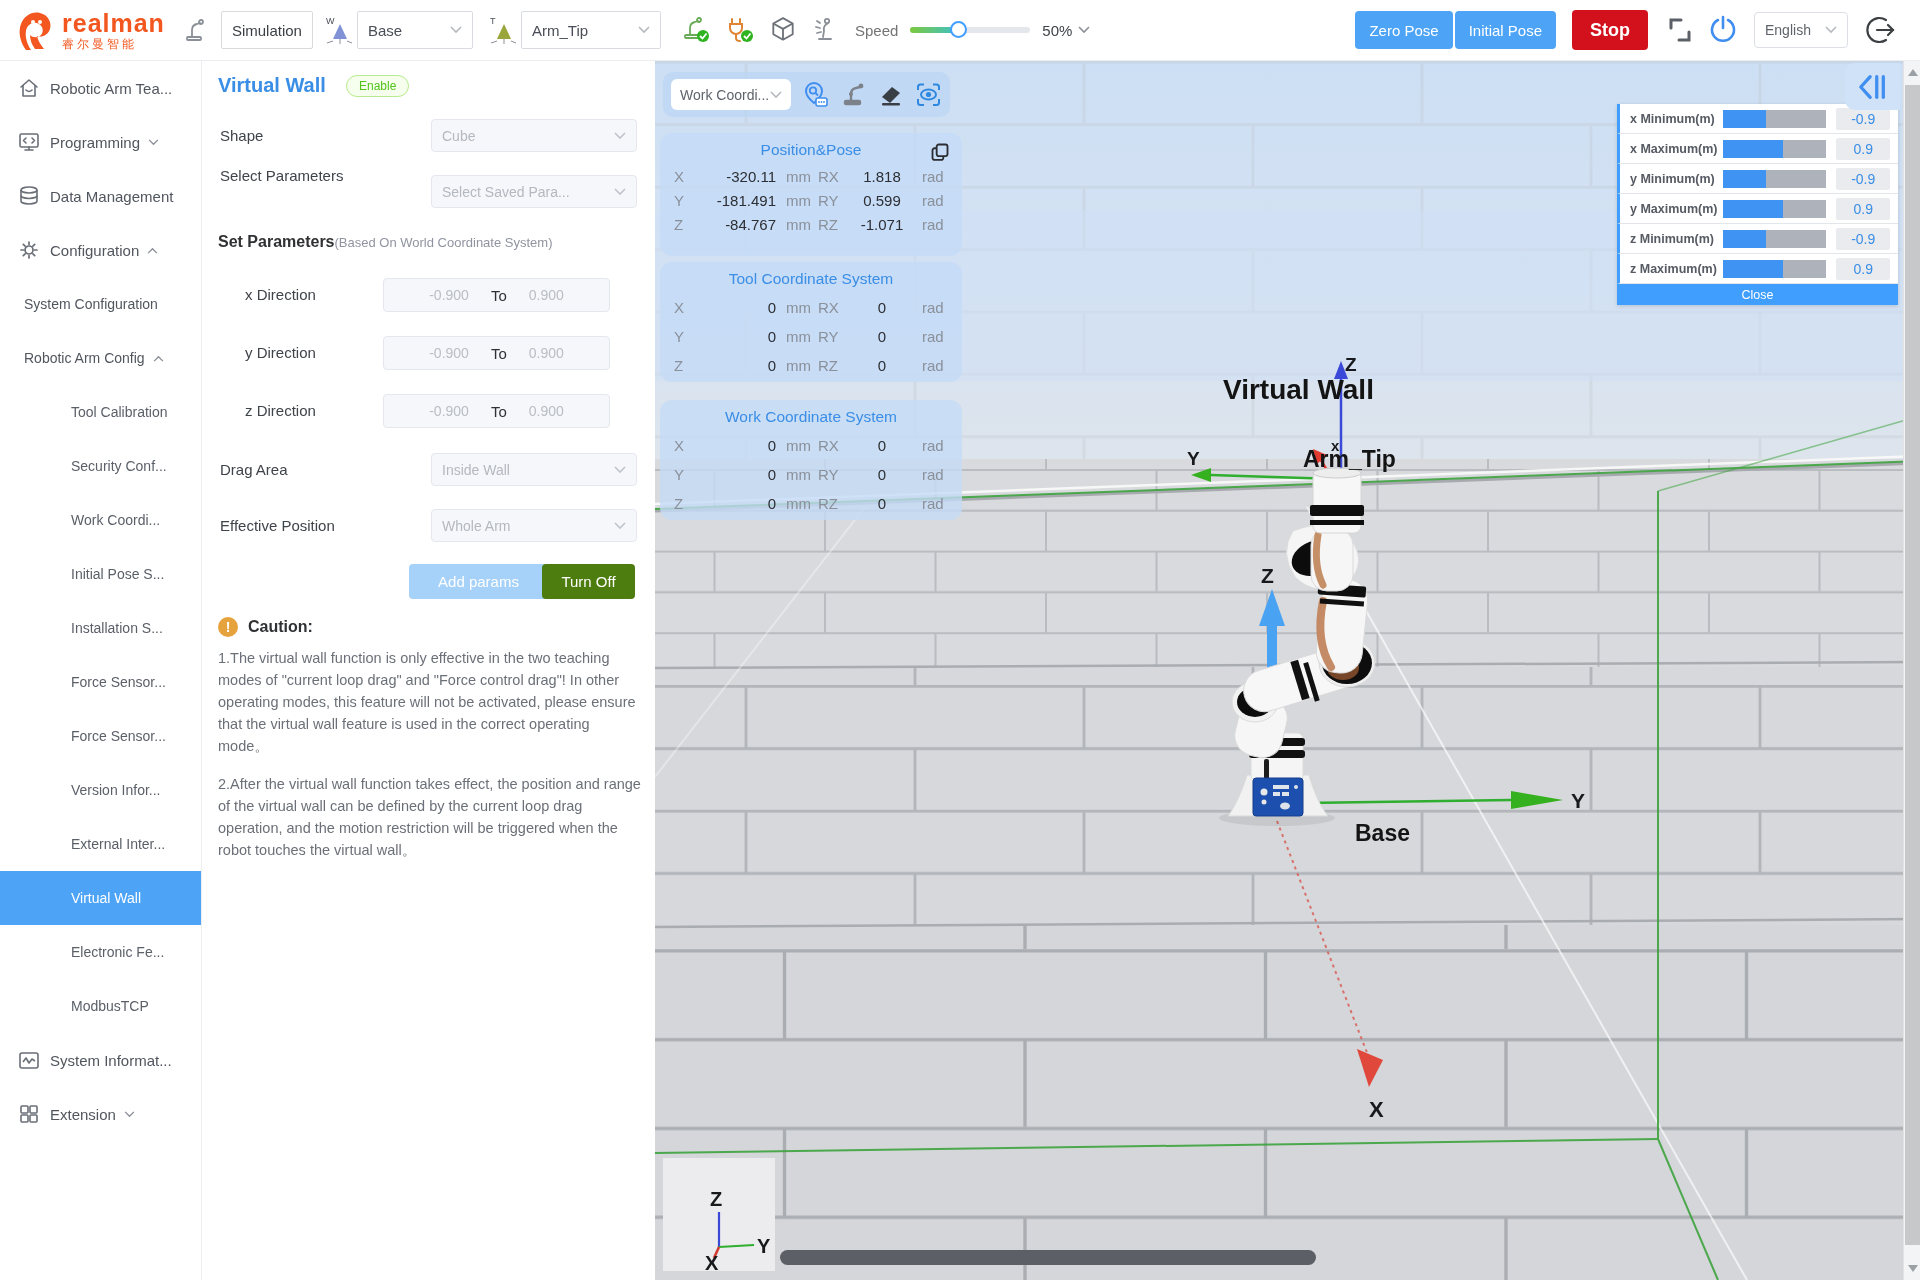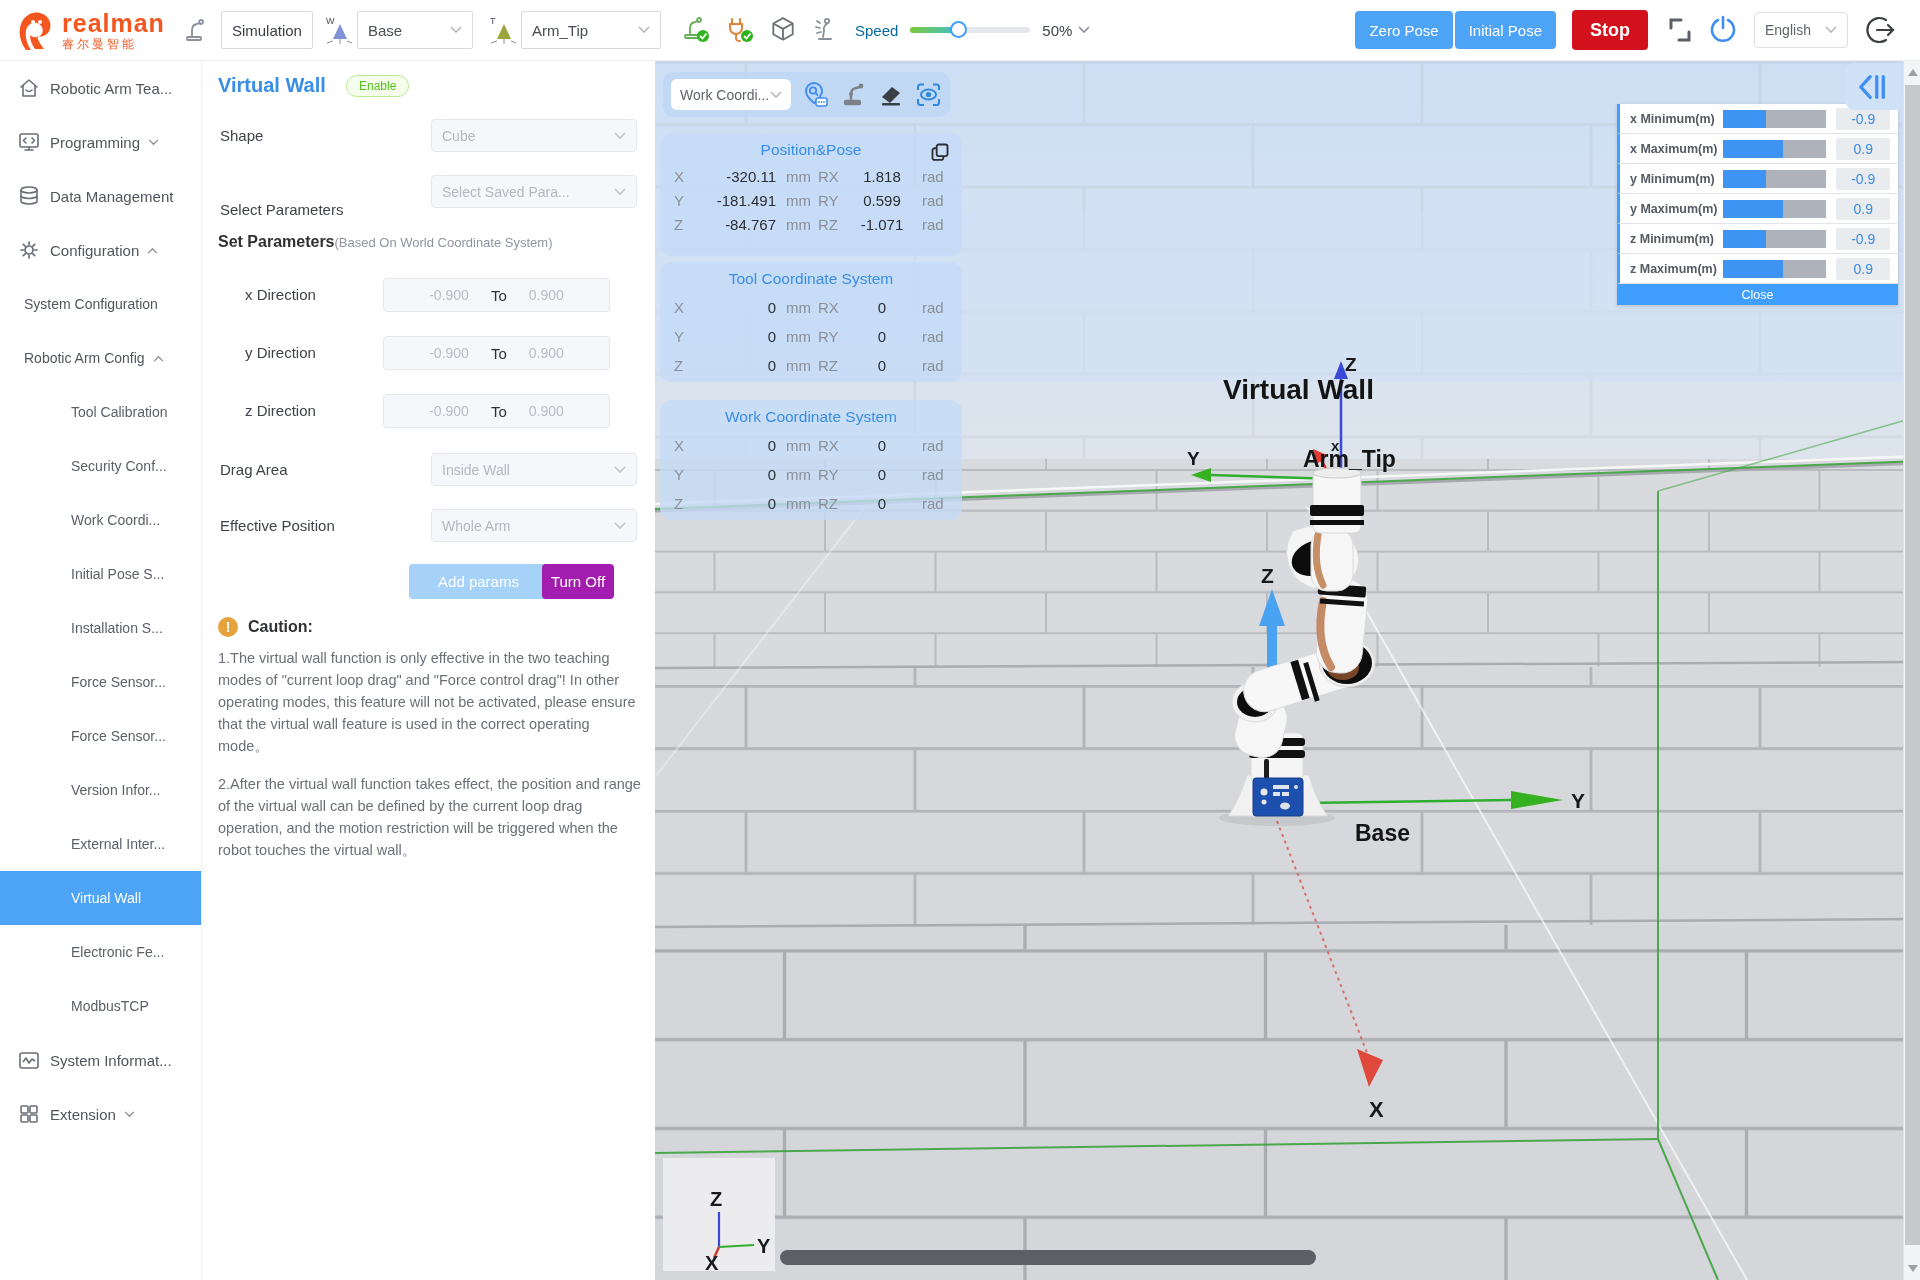--- a/index.html
+++ b/index.html
@@ -12,21 +12,21 @@
     border-bottom:1px solid #ebedf0; display:flex; align-items:center; z-index:40; }
   .brand { display:flex; align-items:center; margin-left:14px; }
   .brand-txt { margin-left:6px; line-height:1; }
   .brand-name { font-size:25px; font-weight:bold; color:#f3571f; letter-spacing:1px; }
   .brand-cn { font-size:12px; color:#f3571f; letter-spacing:3px; margin-top:2px; }
   .tb-icon { display:flex; align-items:center; justify-content:center; }
   .sim-box { margin-left:14px; height:38px; padding:0 10px; border:1px solid #d8dadd; border-radius:2px;
     display:flex; align-items:center; font-size:15px; color:#3b3f45; background:#fff; }
   .tb-select { height:38px; border:1px solid #d8dce1; border-radius:2px; background:#fff;
     display:flex; align-items:center; justify-content:space-between; padding:0 10px; font-size:15px; color:#4a4e57; }
-  .speed-label { font-size:15px; color:#0369a1; margin-left:16px; }
+  .speed-label { font-size:15px; color:#737373; margin-left:16px; }
   .slider { position:relative; width:120px; height:6px; background:#e4e7eb; border-radius:3px; margin-left:12px; }
   .slider-fill { position:absolute; left:0; top:0; height:6px; border-radius:3px;
     background:linear-gradient(90deg,#7cc93e,#3ec0c8); }
   .slider-thumb { position:absolute; top:-6px; width:17px; height:17px; border-radius:50%;
     background:#fff; border:2px solid #409eff; }
   .pct { font-size:15px; color:#3f434a; margin-left:12px; }
   .btn { border:none; border-radius:4px; color:#fff; font-size:15px; height:38px; padding:0 14px;
     display:flex; align-items:center; justify-content:center; cursor:pointer;
     font-family:"Liberation Sans",sans-serif; }
   .btn-blue { background:#4da3f5; }
@@ -402,21 +402,21 @@
     <div class="fp-badge">Enable</div>
 
     <div class="fp-label" style="left:18px; top:66px">Shape</div>
     <div class="fp-select" style="top:58px">
       <span>Cube</span>
       <svg width="12" height="8" viewBox="0 0 12 8">
           <polyline points="1,1 6,6 11,1" fill="none" stroke="#c0c4cc" stroke-width="1.6"></polyline>
         </svg>
     </div>
 
-    <div class="fp-label" style="left:18px; top:140px">Select Parameters</div>
+    <div class="fp-label" style="left:18px; top:106px">Select Parameters</div>
     <div class="fp-select" style="top:114px">
       <span>Select Saved Para...</span>
       <svg width="12" height="8" viewBox="0 0 12 8">
           <polyline points="1,1 6,6 11,1" fill="none" stroke="#c0c4cc" stroke-width="1.6"></polyline>
         </svg>
     </div>
 
     <div class="setp-title">
       <span>Set Parameters</span><span class="setp-note">(Based On World Coordinate System)</span>
     </div>
@@ -452,21 +452,21 @@
 
     <div class="fp-label" style="left:18px; top:456px">Effective Position</div>
     <div class="fp-select" style="top:448px">
       <span>Whole Arm</span>
       <svg width="12" height="8" viewBox="0 0 12 8">
           <polyline points="1,1 6,6 11,1" fill="none" stroke="#c0c4cc" stroke-width="1.6"></polyline>
         </svg>
     </div>
 
     <button class="fp-btn" style="left:207px; top:503px; width:139px; background:#a6d2fa">Add params</button>
-    <button class="fp-btn" style="left:340px; top:503px; width:72px; background:#a21caf">Turn Off</button>
+    <button class="fp-btn" style="left:340px; top:503px; width:93px; background:#4d7c0f">Turn Off</button>
 
     <div class="caution-head">
       <span class="caution-ico">!</span>
       <span class="caution-title">Caution:</span>
     </div>
     <div class="caution-p" style="top:586px">1.The virtual wall function is only effective in the two teaching modes of "current loop drag" and "Force control drag"! In other operating modes, this feature will not be activated, please ensure that the virtual wall feature is used in the correct operating mode。</div>
     <div class="caution-p" style="top:712px">2.After the virtual wall function takes effect, the position and range of the virtual wall can be defined by the current loop drag operation, and the motion restriction will be triggered when the robot touches the virtual wall。</div>
   </div>
 
   <div class="viewport">

